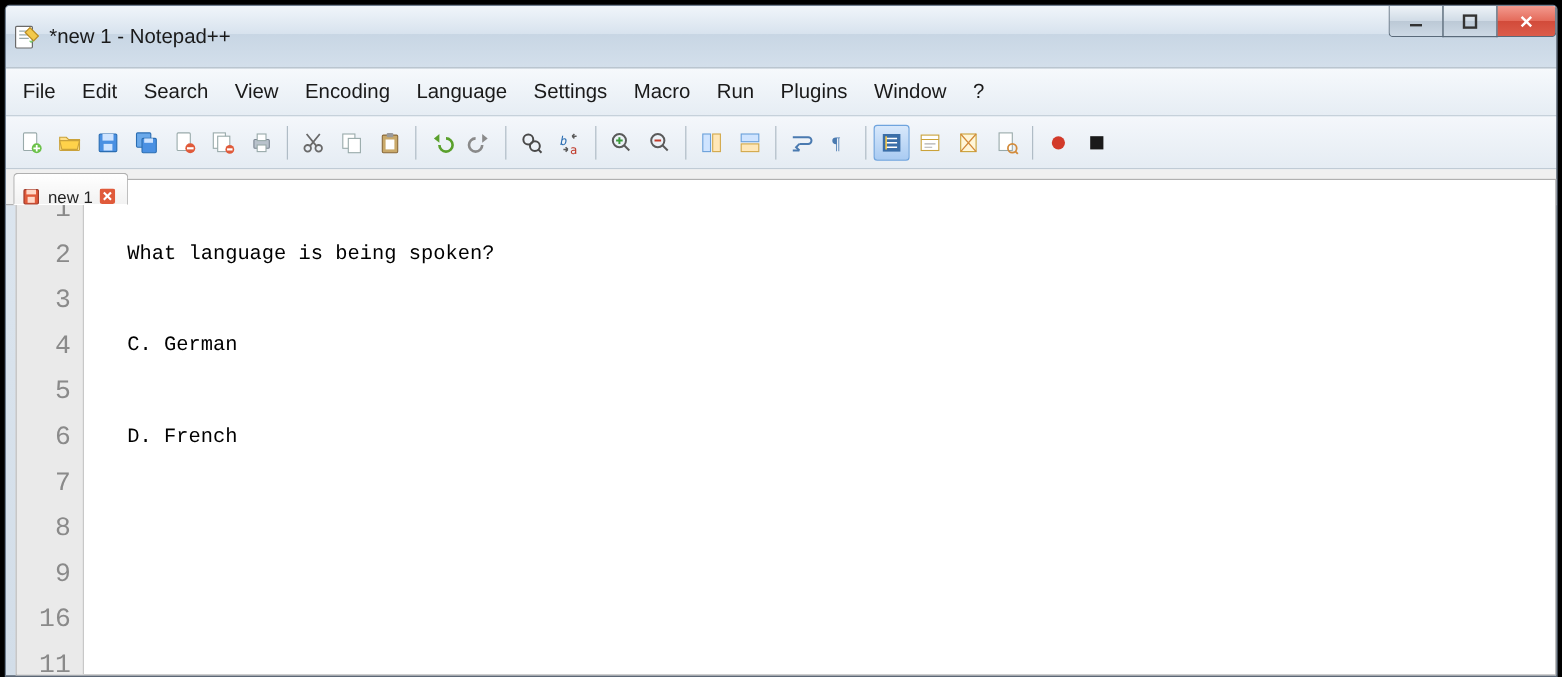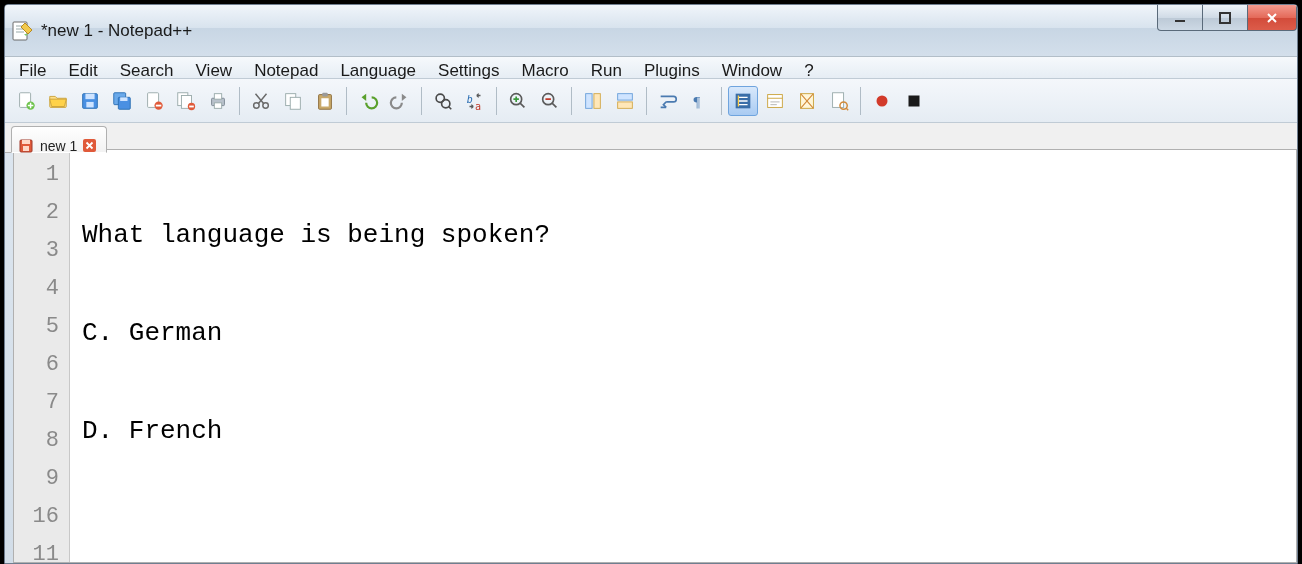--- a/index.html
+++ b/index.html
@@ -61,25 +61,25 @@
   .win-btn.close{
     background:linear-gradient(to bottom,#f39a8e 0%,#e46a5a 50%,#d24b3a 51%,#dc5c4a 100%);
     color:#fff;
     width:50px;
     border-bottom-left-radius:0;
   }
   .win-btn.min{border-bottom-right-radius:0;}
   .win-btn.max{border-radius:0;}
   
   .menubar{
-    height:22px;
+    height:40px;
     background:linear-gradient(to bottom,#f6f9fc,#e6edf4);
     border-bottom:1px solid #c0cbd5;
     display:flex;
-    align-items:flex-start;
+    align-items:center;
     padding:0 4px;
     font-size:17px;
     color:#1a1a1a;
   }
   .menu-item{
     padding:4px 12px 4px 10px;
     cursor:default;
   }
   
   .toolbar{
@@ -153,24 +153,25 @@
     padding-top:6px;
   }
   .gutter div{
     height:38px;
     line-height:38px;
     padding-right:10px;
   }
   .code{
     flex:1;
     font-family:"Courier New",monospace;
-    font-size:26px;
+    font-size:17px;
     color:#000;
     padding:6px 0 0 12px;
     white-space:pre;
+    margin-left:24px;
   }
   .code div{
     height:38px;
     line-height:38px;
   }
 </style>
 </head>
 <body>
 
 <div class="window">
@@ -202,21 +203,21 @@
           </svg>
         </div>
     </div>
   </div>
 
   <div class="menubar">
     <span class="menu-item">File</span>
     <span class="menu-item">Edit</span>
     <span class="menu-item">Search</span>
     <span class="menu-item">View</span>
-    <span class="menu-item">Notepad</span>
+    <span class="menu-item">Encoding</span>
     <span class="menu-item">Language</span>
     <span class="menu-item">Settings</span>
     <span class="menu-item">Macro</span>
     <span class="menu-item">Run</span>
     <span class="menu-item">Plugins</span>
     <span class="menu-item">Window</span>
     <span class="menu-item">?</span>
   </div>
 
   <div class="toolbar">

